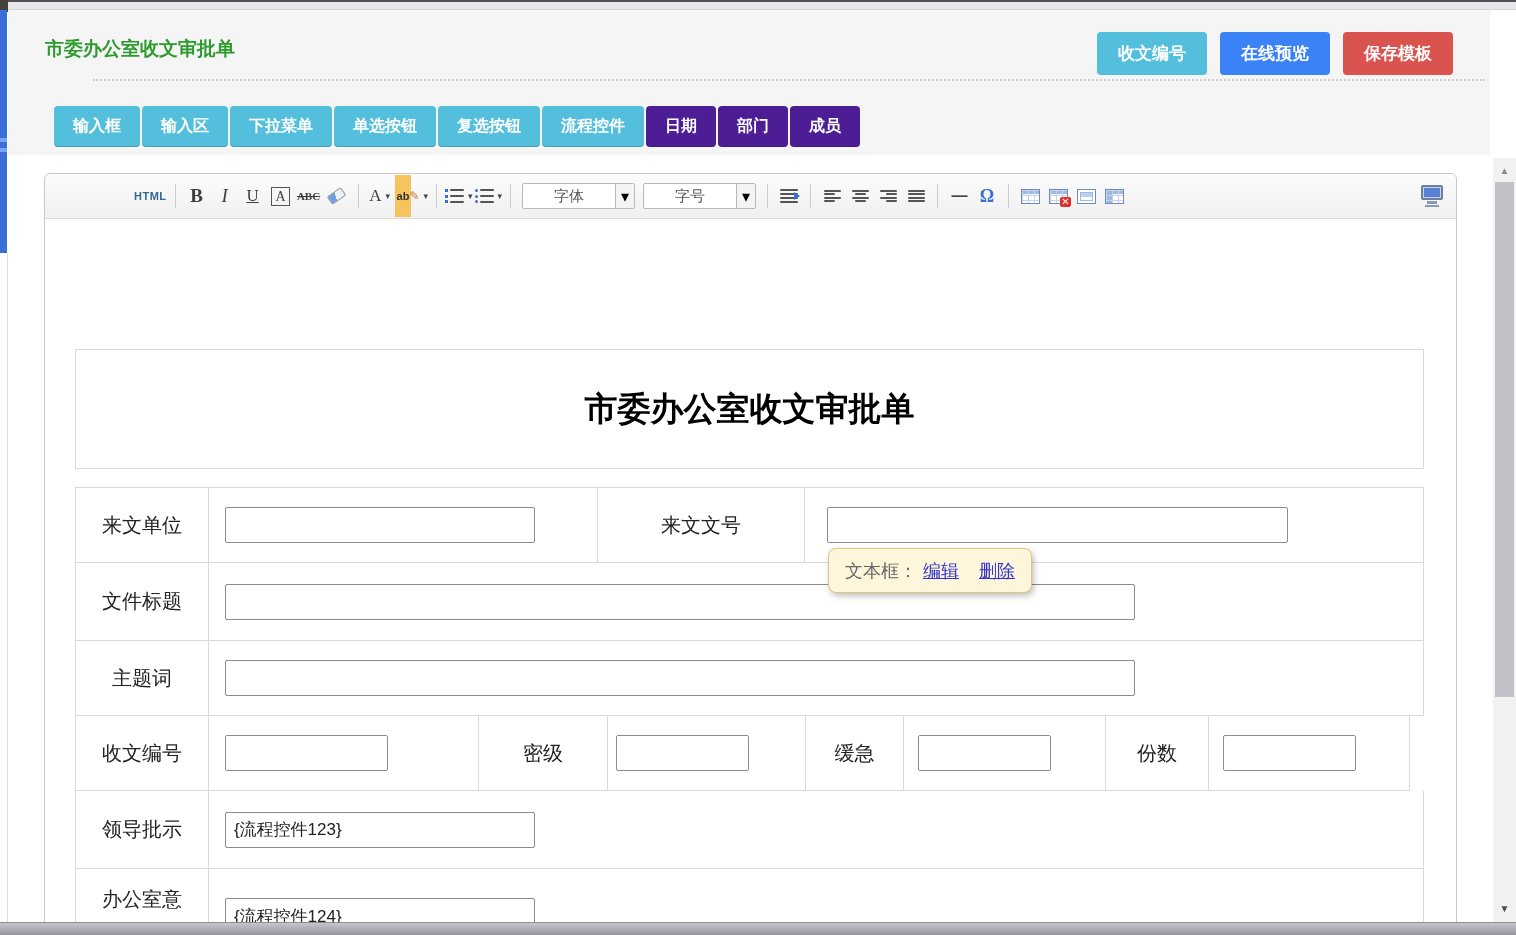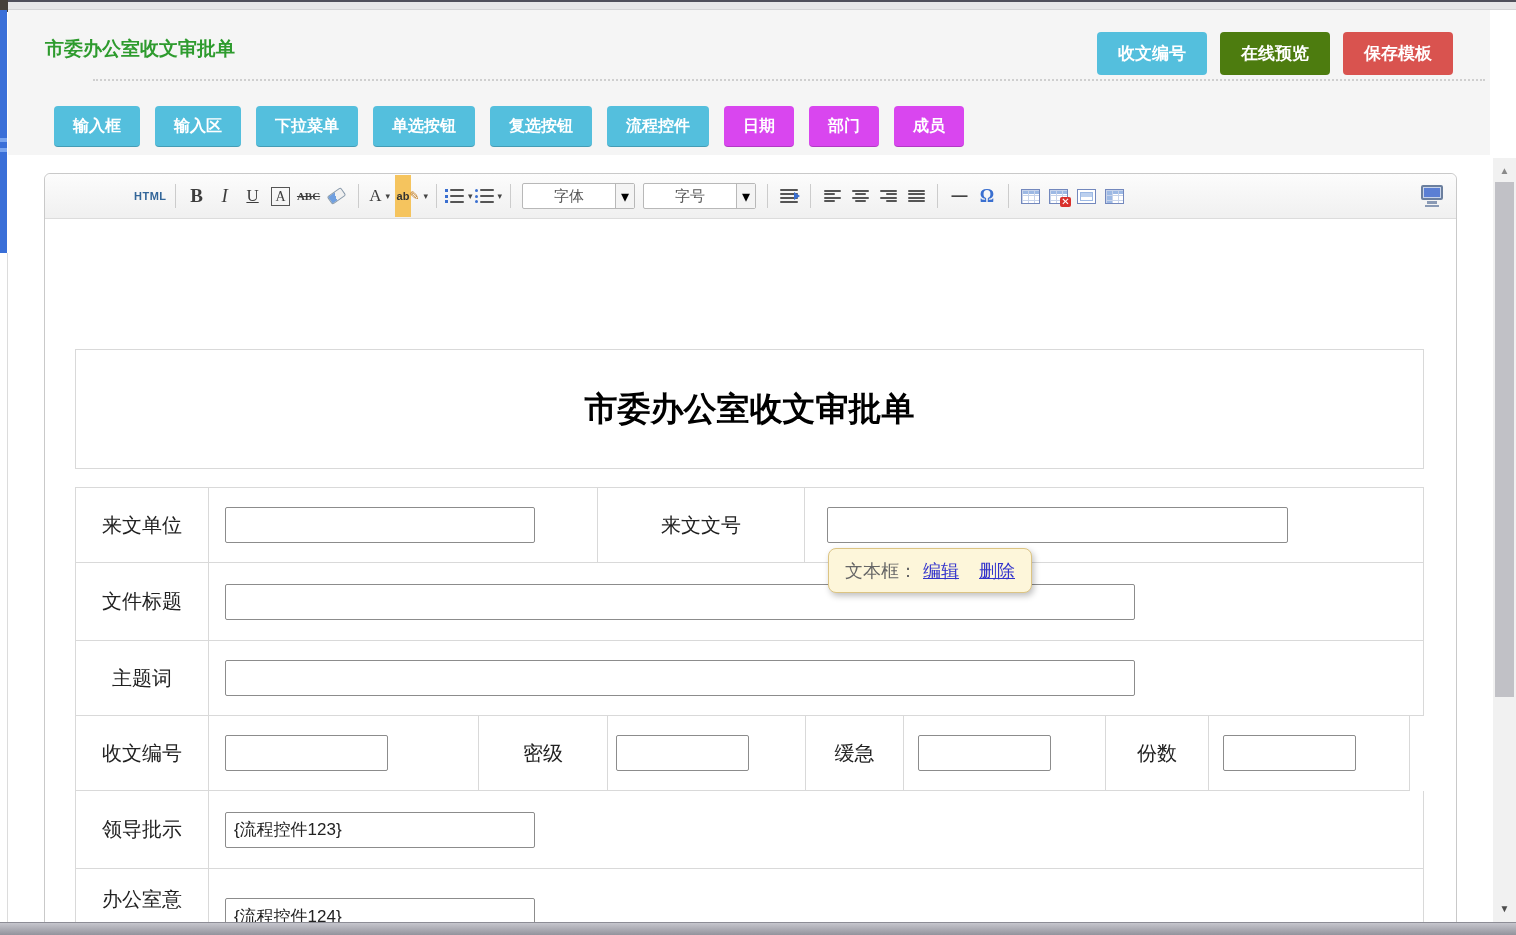--- a/index.html
+++ b/index.html
@@ -18,24 +18,24 @@
     background:linear-gradient(#c6c6cd,#93939c); border-top:1px solid #8d8d96; }
 
   
   .header { left:8px; top:10px; width:1482px; height:145px; background:#f5f5f5; }
   .page-title { position:absolute; left:37px; top:26px; font-size:19px; font-weight:bold; color:#2e9b2e; }
   .header-divider { position:absolute; left:85px; top:69px; width:1392px; border-top:2px dotted #cfcfcf; }
   .action-row { position:absolute; left:1089px; top:22px; display:flex; gap:13px; }
   .btn { display:flex; align-items:center; justify-content:center; color:#fff; font-weight:bold;
     border:none; border-radius:4px; cursor:pointer; font-family:inherit; }
   .btn-lg { height:43px; padding:0 21px; font-size:17px; }
-  .widget-row { position:absolute; left:46px; top:96px; display:flex; gap:15px; }
+  .widget-row { position:absolute; left:46px; top:96px; display:flex; gap:2px; }
   .btn-sm { height:41px; padding:0 19px; font-size:16px; border-bottom:1px solid rgba(0,0,0,.18); }
-  .bg-info { background:#54bfdd; } .bg-success { background:#4d7c0f; } .bg-danger { background:#d9534f; }
-  .bg-primary { background:#d946ef; }
+  .bg-info { background:#54bfdd; } .bg-success { background:#3b82f6; } .bg-danger { background:#d9534f; }
+  .bg-primary { background:#4c1d95; }
 
   
   .editor { left:44px; top:173px; width:1413px; height:762px; background:#fff;
     border:1px solid #c9c9c9; border-radius:6px 6px 0 0; }
   .toolbar { height:45px; display:flex; align-items:center; padding-left:88px; padding-right:10px;
     background:linear-gradient(#fcfcfc,#f0f0f0); border-bottom:1px solid #dcdcdc; border-radius:6px 6px 0 0; }
   .ti { height:28px; min-width:26px; display:flex; align-items:center; justify-content:center;
     color:#3d3d3d; margin:0 1px; border-radius:3px; cursor:pointer; }
   .sep { width:1px; height:24px; background:#ccc; margin:0 7px; }
   .t-html { font-size:11px; font-weight:bold; color:#336699; letter-spacing:.5px; }

